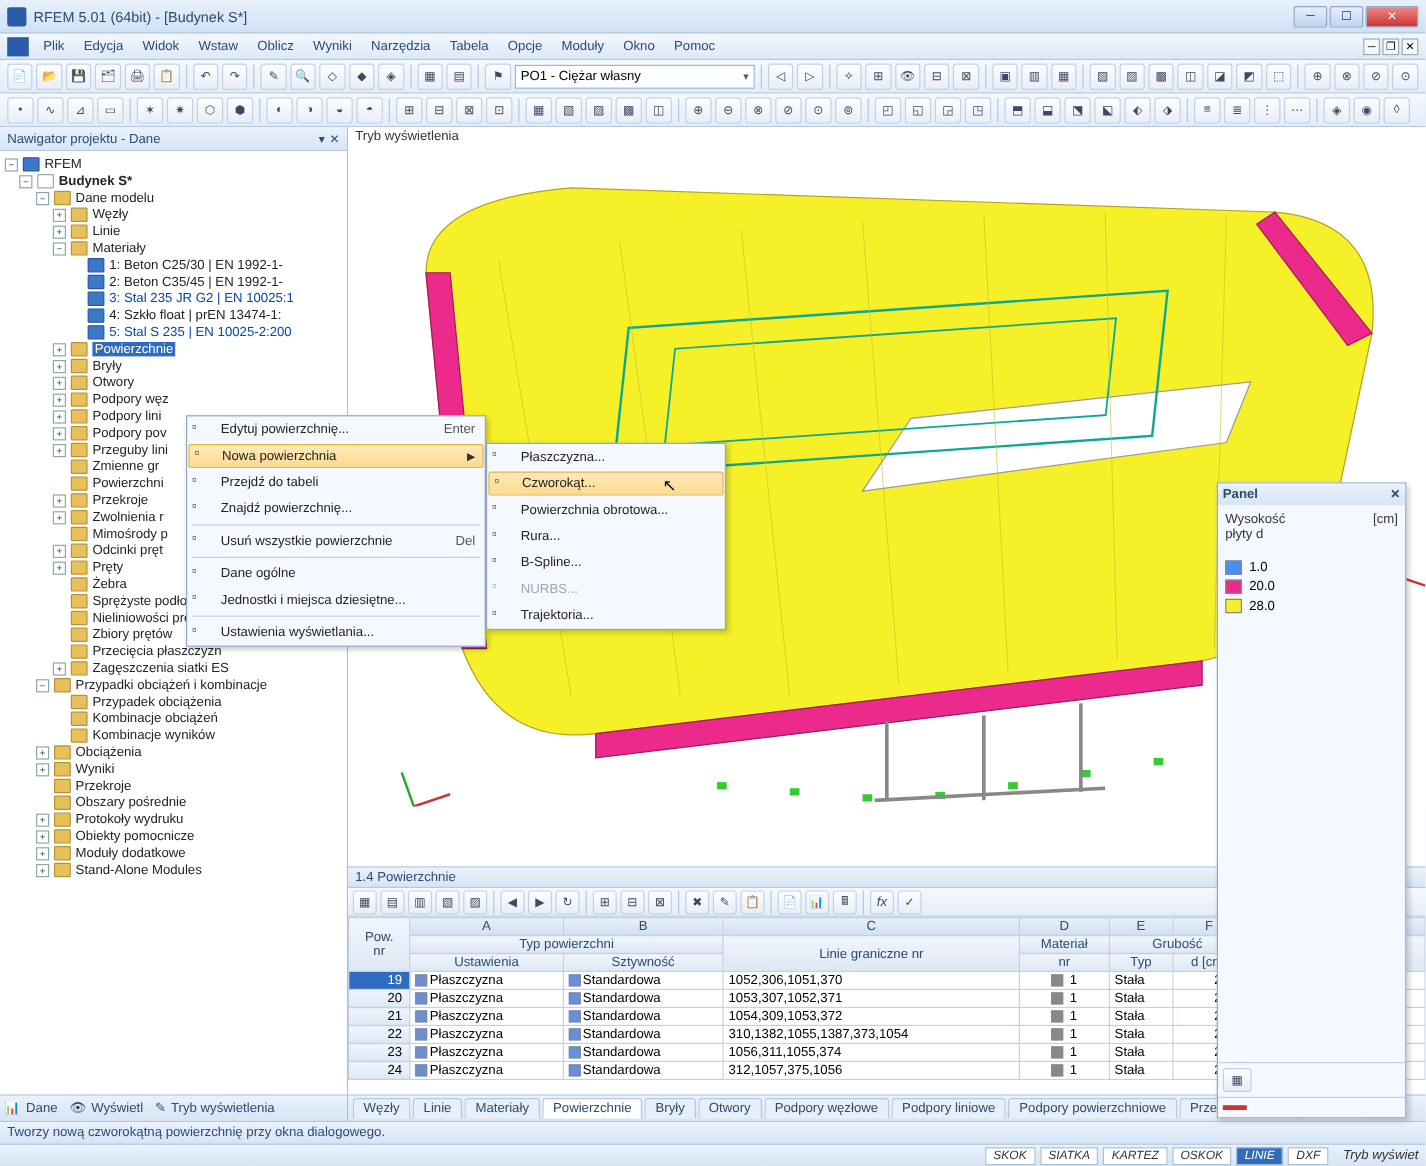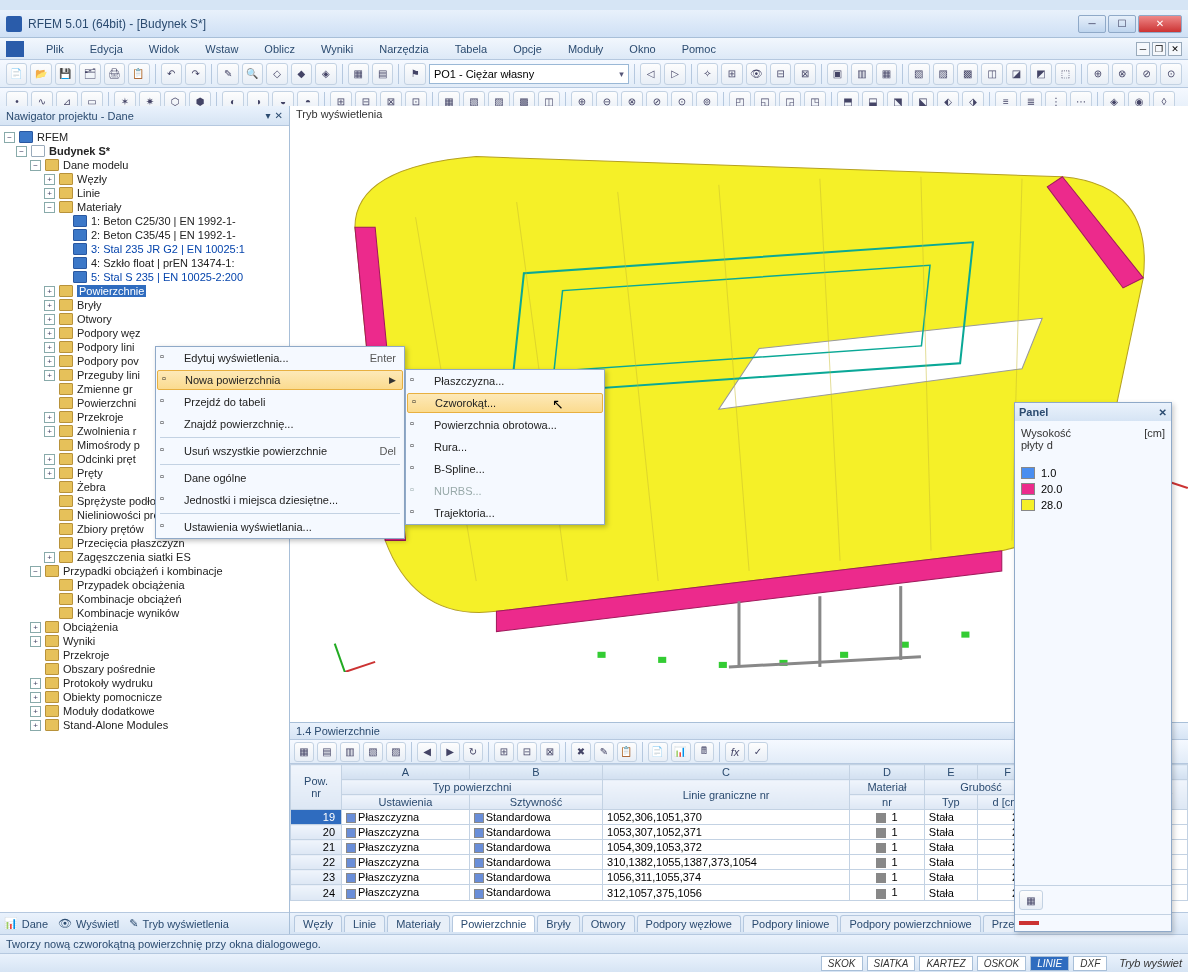--- a/index.html
+++ b/index.html
@@ -1,27 +1,27 @@
 <!DOCTYPE html>
 <html><head>
 <meta charset="utf-8">
 <style>
 * { margin: 0; padding: 0; box-sizing: border-box; font-family: "Segoe UI", Tahoma, sans-serif; font-size: 11px; }
 body { background: #d6e5f5; width: 1188px; height: 972px; overflow: hidden; position: relative; }
 
 
-.titlebar { height: 28px; background: linear-gradient(#e8f1fb, #cfe0f5); display: flex; align-items: center; padding: 0 6px; border-bottom: 1px solid #a8bfd8; margin-top: 10px; }
+.titlebar { height: 28px; background: linear-gradient(#e8f1fb, #cfe0f5); display: flex; align-items: center; padding: 0 6px; border-bottom: 1px solid #a8bfd8; }
 .titlebar .app-icon { width: 16px; height: 16px; background: #2a5caa; border-radius: 2px; margin-right: 6px; }
 .titlebar .title { flex: 1; color: #2b4b70; font-size: 12px; }
 .win-btns { display: flex; gap: 2px; }
 .win-btn { width: 28px; height: 18px; background: linear-gradient(#e6effa,#bfd5ee); border: 1px solid #8fa9c8; border-radius: 2px; display:flex; align-items:center; justify-content:center; font-size:10px; color:#335; }
 .win-btn.close { background: linear-gradient(#e88,#c33); color:#fff; width:44px; }
 
 
-.menubar { height: 22px; background: linear-gradient(#f2f7fd,#dde9f7); display: flex; align-items: center; padding: 0 6px; gap: 10px; border-bottom: 1px solid #b5c8df; }
+.menubar { height: 22px; background: linear-gradient(#f2f7fd,#dde9f7); display: flex; align-items: center; padding: 0 6px; gap: 0; border-bottom: 1px solid #b5c8df; }
 .menubar .mi { padding: 2px 8px; color: #2b4b70; cursor: default; }
 .menubar .inner-win-btns { margin-left:auto; display:flex; gap:2px; }
 .menubar .inner-win-btns .wb { width:14px; height:14px; border:1px solid #9ab; font-size:9px; display:flex; align-items:center; justify-content:center; background:#f5f8fc; }
 
 
 .toolbar { height: 28px; background: linear-gradient(#f5f9ff,#e2ecf8); border-bottom: 1px solid #b5c8df; display: flex; align-items: center; padding: 0 6px; gap: 3px; }
 .tbtn { width: 22px; height: 22px; background: linear-gradient(#fdfdfd,#e8eef6); border: 1px solid #c3d2e3; border-radius: 3px; display:flex; align-items:center; justify-content:center; font-size:10px; color:#446; }
 .tsep { width:1px; height:20px; background:#b5c8df; margin:0 2px; }
 .tcombo { height:20px; border:1px solid #9ab8d6; background:#fff; padding:0 18px 0 4px; display:flex; align-items:center; position:relative; min-width:200px; }
 .tcombo::after { content:"▾"; position:absolute; right:4px; color:#557; font-size:9px; }
@@ -677,21 +677,21 @@
           <div class="btab">Przeguby liniowe</div>
           <div class="btab">Powier</div>
         </div>
     </div>
   </div>
 </div>
 
 <div class="ctx-menu" style="left:155px; top:346px; width:250px;" id="ctx1">
     <div class="ctx-item">
       <span class="cicon">▫</span>
-      <span>Edytuj wyświetlenia...</span>
+      <span>Edytuj powierzchnię...</span>
       <span class="short">Enter</span>
     </div>
     <div class="ctx-item hl">
       <span class="cicon">▫</span>
       <span>Nowa powierzchnia</span>
       <span class="arrow">▶</span>
     </div>
     <div class="ctx-item">
       <span class="cicon">▫</span>
       <span>Przejdź do tabeli</span>

